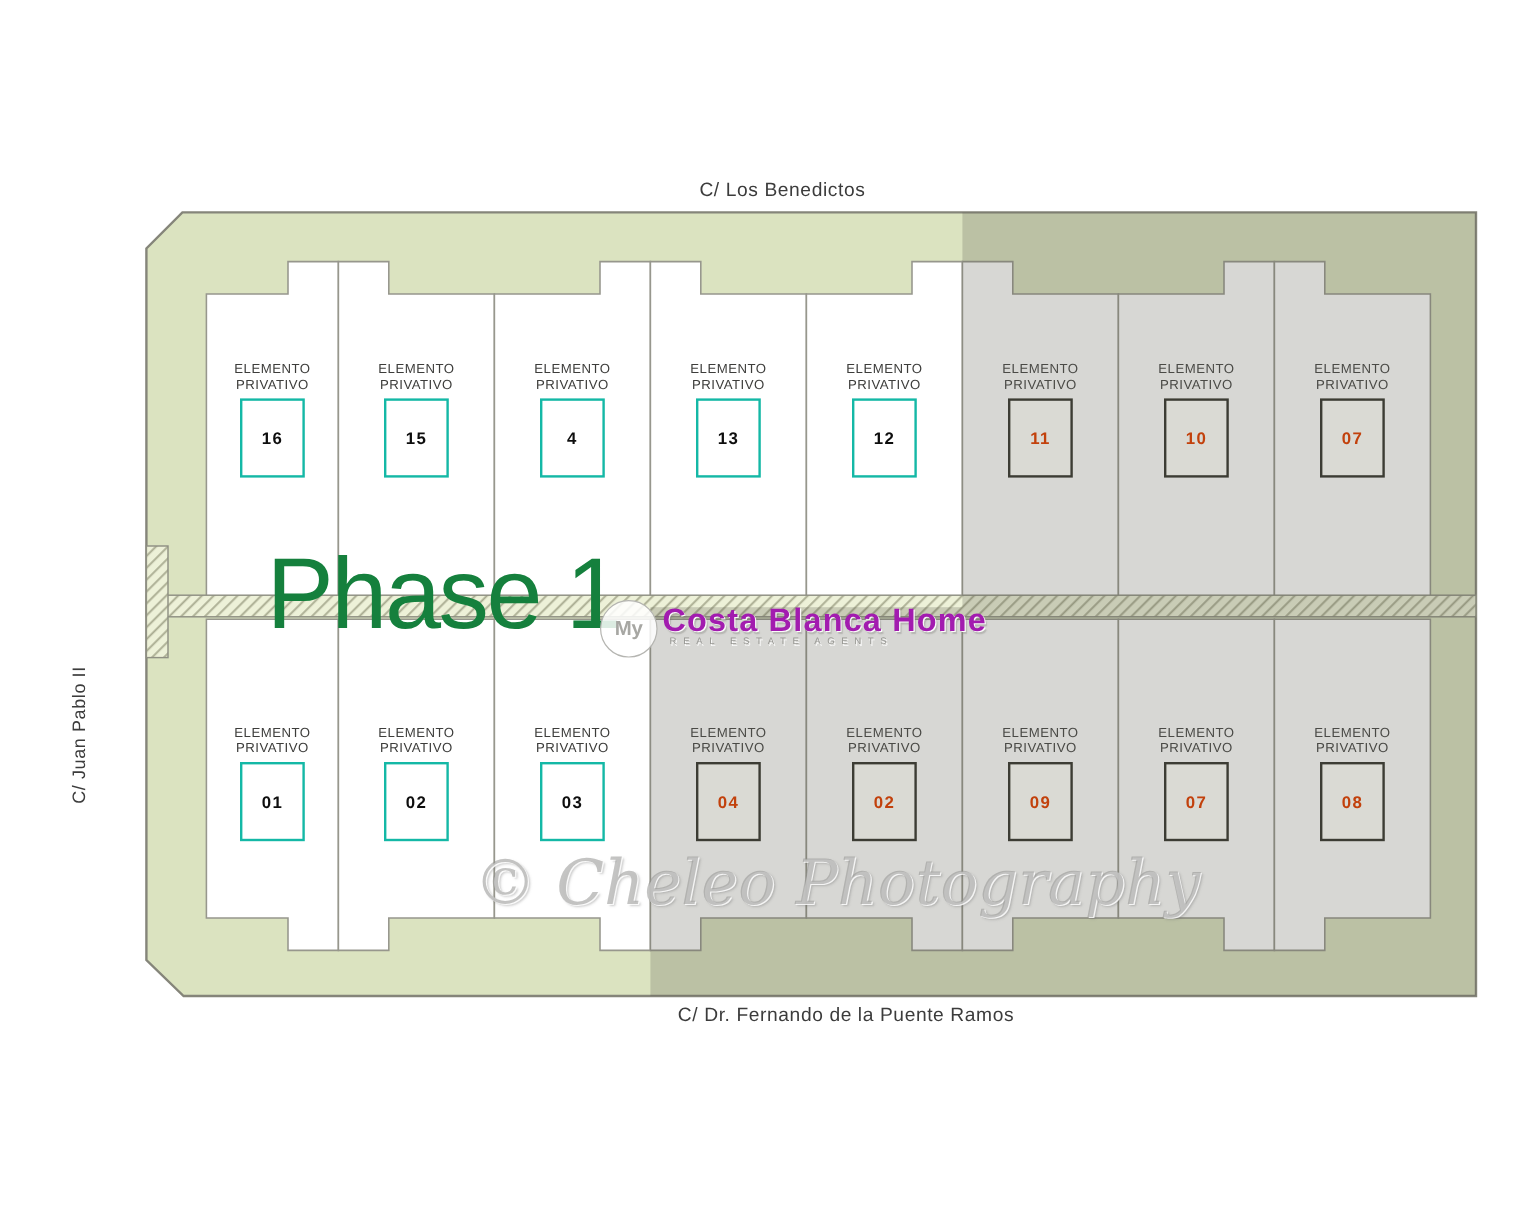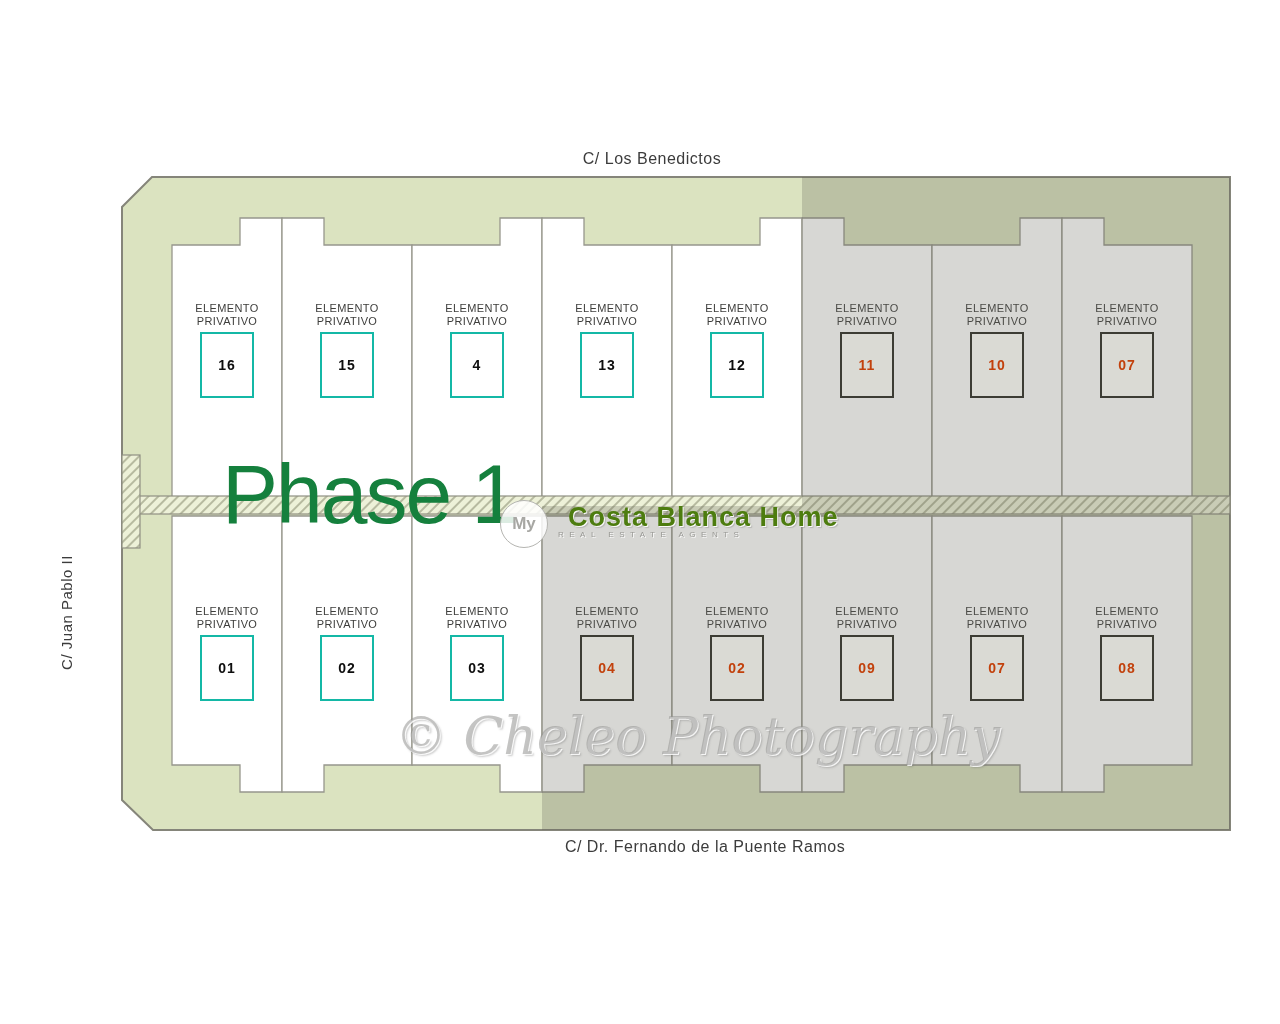--- a/index.html
+++ b/index.html
@@ -34,23 +34,22 @@
   .wm-agency{position:absolute;left:500px;top:498px;width:320px;height:50px;}
   .wm-circle{
     position:absolute;left:0;top:2px;width:46px;height:46px;border-radius:50%;
     background:rgba(255,255,255,.85);border:1px solid #b5b5b1;
     color:#a7a7a3;font-size:17px;font-weight:bold;
     display:flex;align-items:center;justify-content:center;
     text-shadow:1px 1px 0 rgba(255,255,255,.9);
   }
   .wm-title{
     position:absolute;left:52px;top:4px;white-space:nowrap;
-    font-size:27px;font-weight:bold;letter-spacing:1px;color:#4d7c0f;
+    font-size:27px;font-weight:bold;letter-spacing:1px;color:#a21caf;
     text-shadow:1px 1px 0 rgba(255,255,255,.95), 2px 2px 1px rgba(120,120,116,.35);
-    margin-left:16px;
   }
   .wm-sub{
     position:absolute;left:58px;top:32px;white-space:nowrap;
     font-size:8px;font-weight:normal;letter-spacing:5.5px;color:#989894;
     text-shadow:1px 1px 0 rgba(255,255,255,.9);
   }
   .wm-photo{
     position:absolute;left:395px;top:706px;width:510px;text-align:center;
     font-family:"DejaVu Serif",serif;font-style:italic;
     font-size:52px;line-height:60px;color:rgba(150,150,148,.55);

